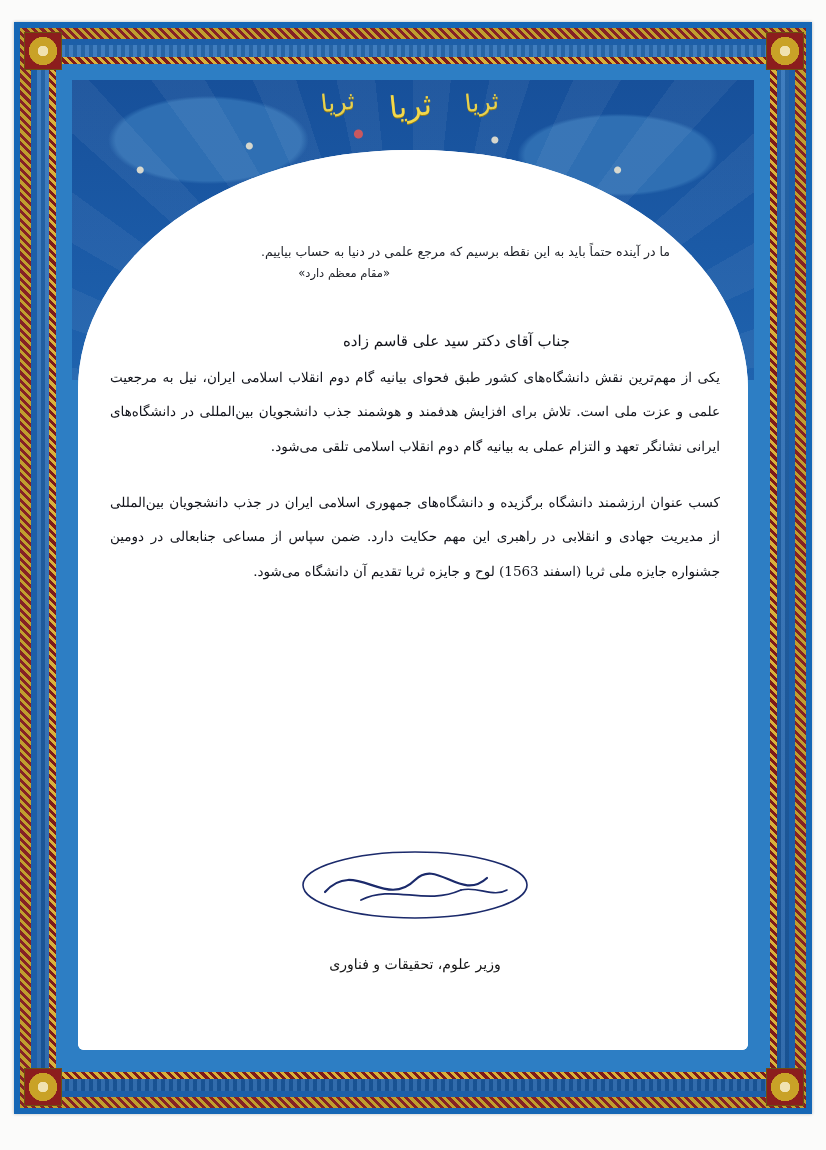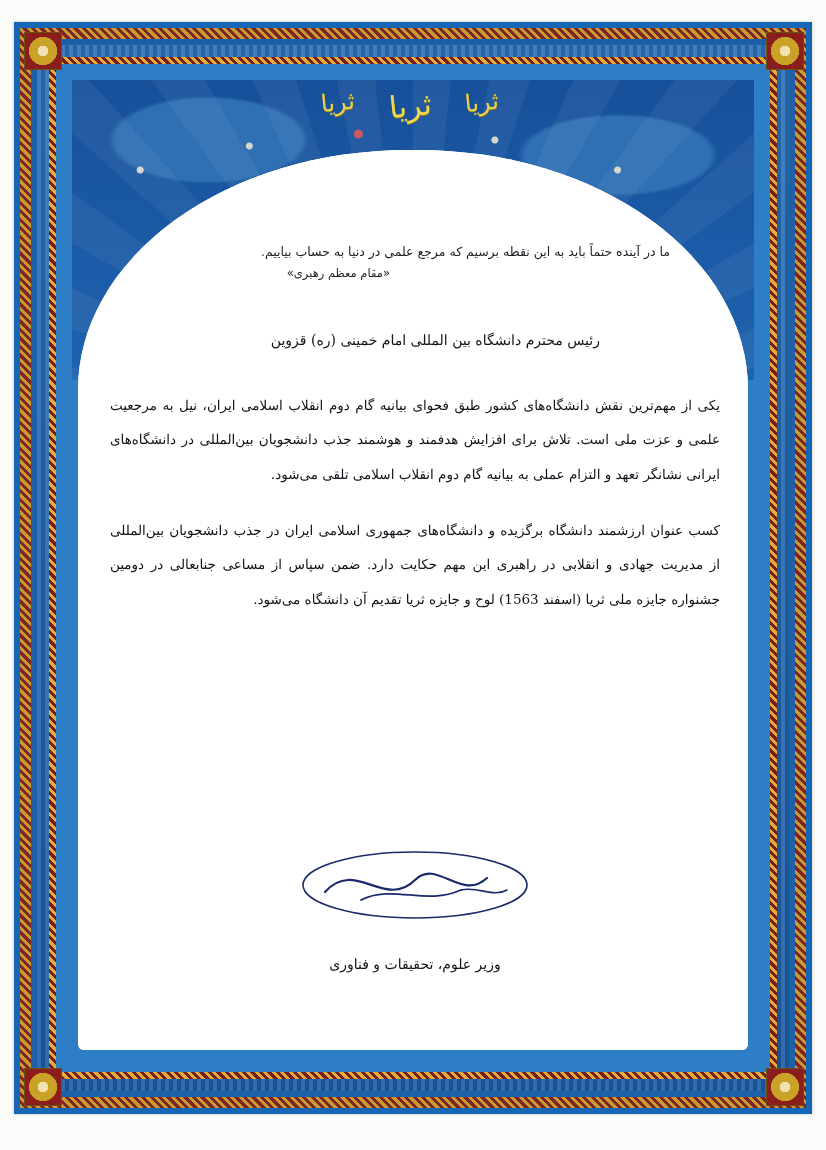--- a/index.html
+++ b/index.html
@@ -293,23 +293,23 @@
     <span class="logo-mark small">ثریا</span>
     <span class="logo-mark">ثریا</span>
     <span class="logo-mark small">ثریا</span>
   </div>
 
   <div class="dome"></div>
 
   <div class="content">
 
     <p class="quote">ما در آینده حتماً باید به این نقطه برسیم که مرجع علمی در دنیا به حساب بیاییم.</p>
-    <p class="quote-attrib">«مقام معظم رهبری»</p>
-
-    <p class="subtitle">رئیس محترم دانشگاه بین المللی امام خمینی (ره) قزوین</p>
+    <p class="quote-attrib">«مقام معظم دارد»</p>
+
+    <p class="salutation">جناب آقای دکتر سید علی قاسم زاده</p>
 
     <p class="para p1">یکی از مهم‌ترین نقش دانشگاه‌های کشور طبق فحوای بیانیه گام دوم انقلاب اسلامی ایران، نیل به مرجعیت علمی و عزت ملی است. تلاش برای افزایش هدفمند و هوشمند جذب دانشجویان بین‌المللی در دانشگاه‌های ایرانی نشانگر تعهد و التزام عملی به بیانیه گام دوم انقلاب اسلامی تلقی می‌شود.</p>
     <p class="para p2">کسب عنوان ارزشمند دانشگاه برگزیده و دانشگاه‌های جمهوری اسلامی ایران در جذب دانشجویان بین‌المللی از مدیریت جهادی و انقلابی در راهبری این مهم حکایت دارد. ضمن سپاس از مساعی جنابعالی در دومین جشنواره جایزه ملی ثریا (اسفند 1563) لوح و جایزه ثریا تقدیم آن دانشگاه می‌شود.</p>
 
     <div class="sign-block">
       <svg class="sig-svg" width="300" height="90" viewBox="0 0 300 90">
         <ellipse cx="150" cy="45" rx="112" ry="33" fill="none" stroke="#1b2a6b" stroke-width="1.6"></ellipse>
         <path d="M60 52 C90 18, 120 70, 150 40 C172 18, 196 62, 222 38" fill="none" stroke="#1b2a6b" stroke-width="2.2" stroke-linecap="round"></path>
         <path d="M96 60 C128 44, 160 66, 196 50" fill="none" stroke="#1b2a6b" stroke-width="1.8" stroke-linecap="round"></path>
         <path d="M196 50 C214 46, 228 58, 242 50" fill="none" stroke="#1b2a6b" stroke-width="1.6" stroke-linecap="round"></path>

